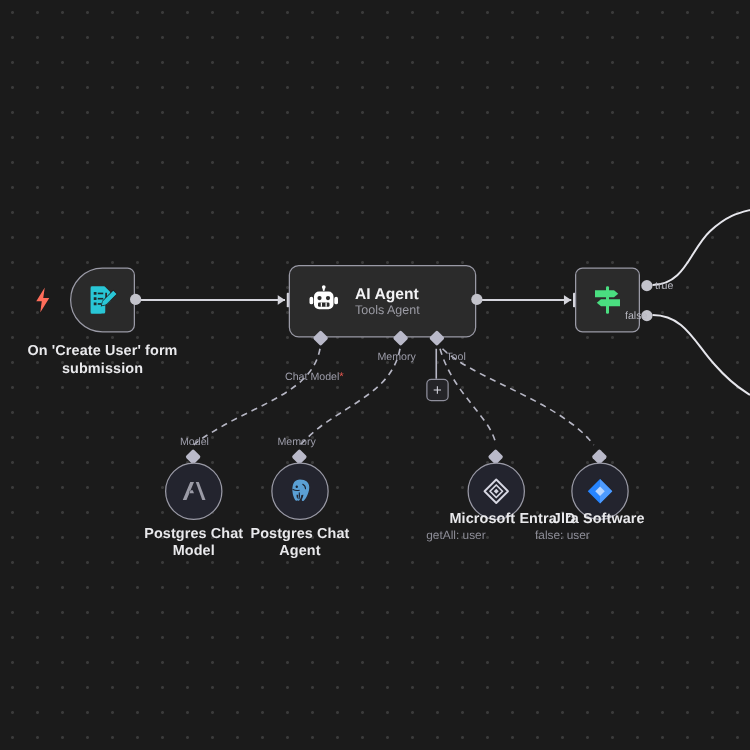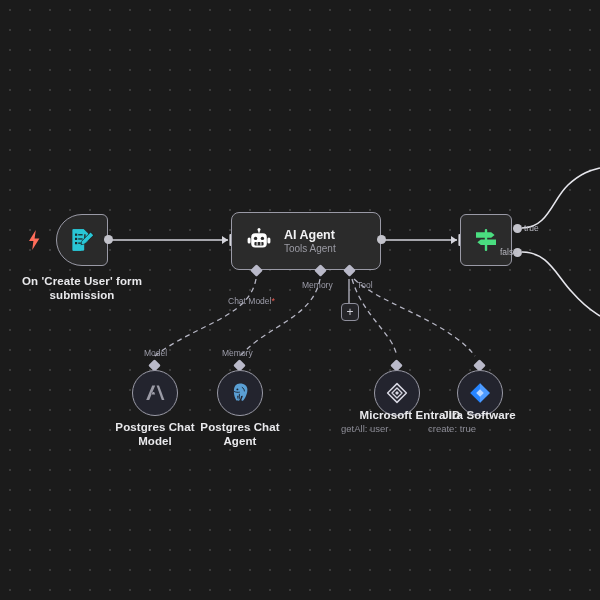--- a/index.html
+++ b/index.html
@@ -312,15 +312,15 @@
 
   <div class="diamond" style="left:475px; top:361px;"></div>
   <div class="sub-node" style="left:457px; top:370px;">
     <svg width="24" height="24" viewBox="0 0 24 24">
       <path d="M12 2.2 L21.8 12 L12 21.8 L2.2 12 Z" fill="#2684ff"></path>
       <path d="M12 2.2 L21.8 12 L12 21.8 Z" fill="#4e9bff"></path>
       <path d="M12 8.2 L15.8 12 L12 15.8 L8.2 12 Z" fill="#b9d6ff"></path>
     </svg>
   </div>
   <div class="node-label" style="left:428px; top:408px; width:102px;">Jira Software</div>
-  <div class="node-sublabel" style="left:428px; top:423px; width:102px;">create: true</div>
+  <div class="node-sublabel" style="left:428px; top:423px; width:102px;">false: user</div>
 
 </div>
 
 </body></html>

